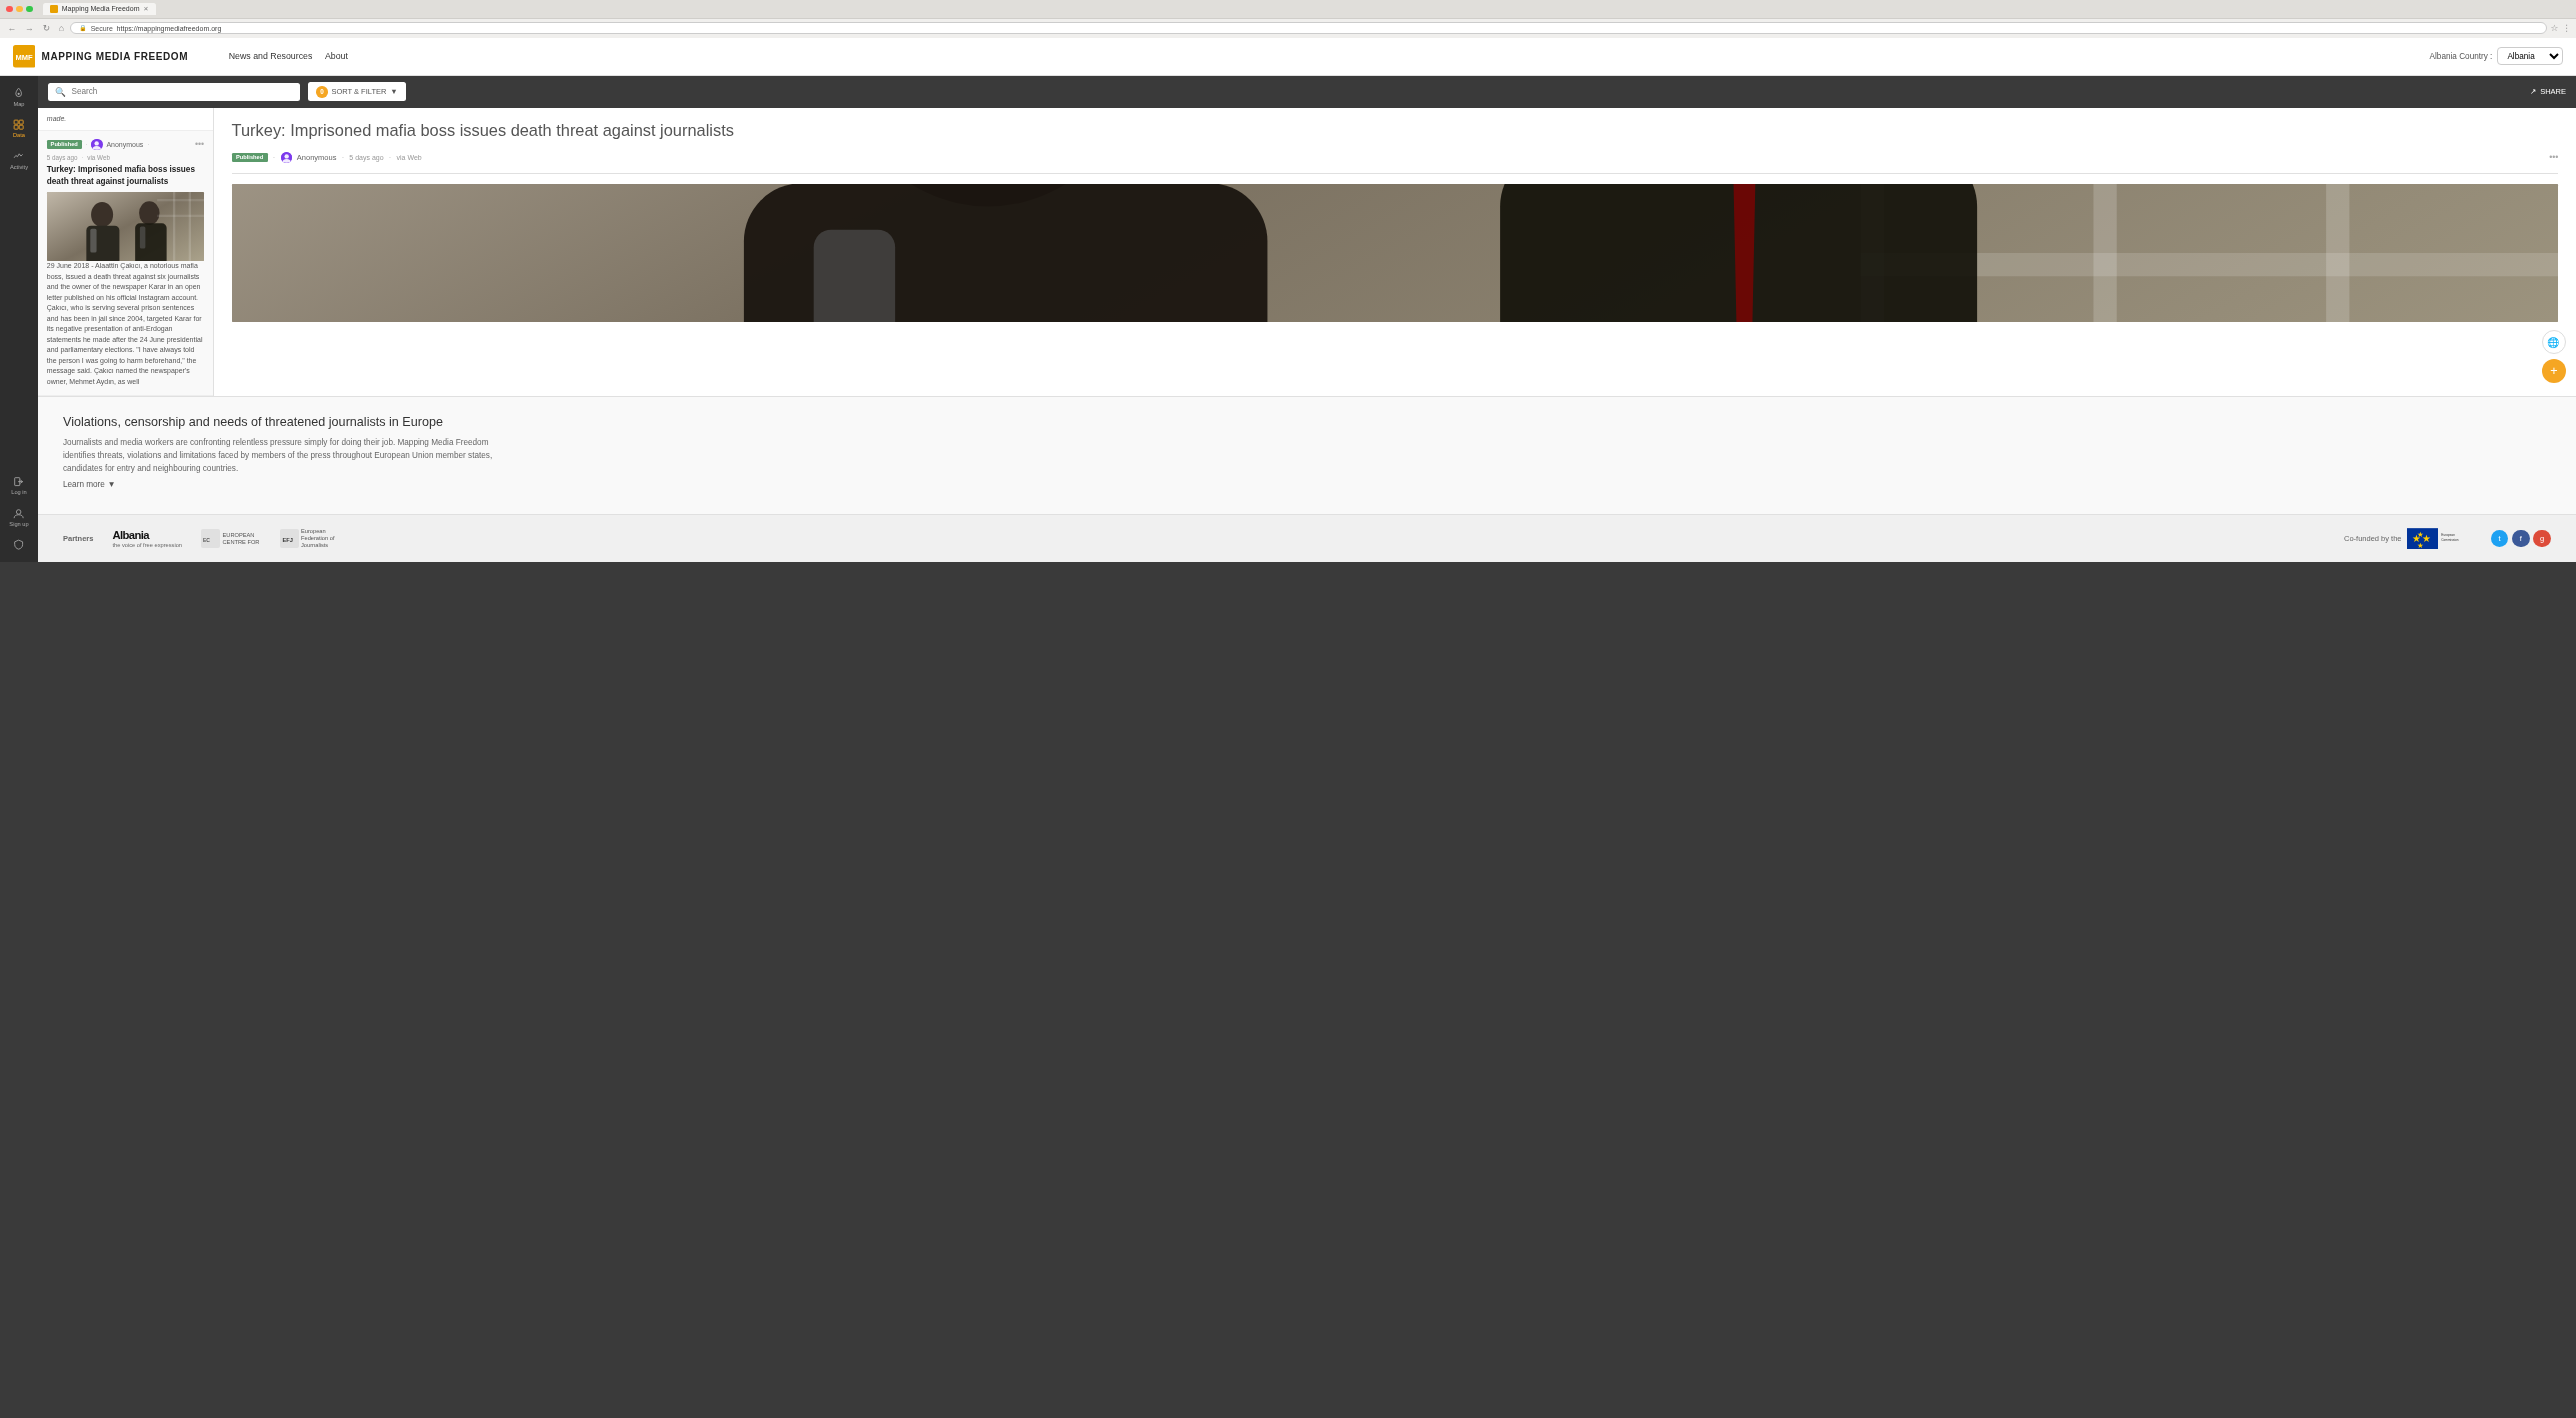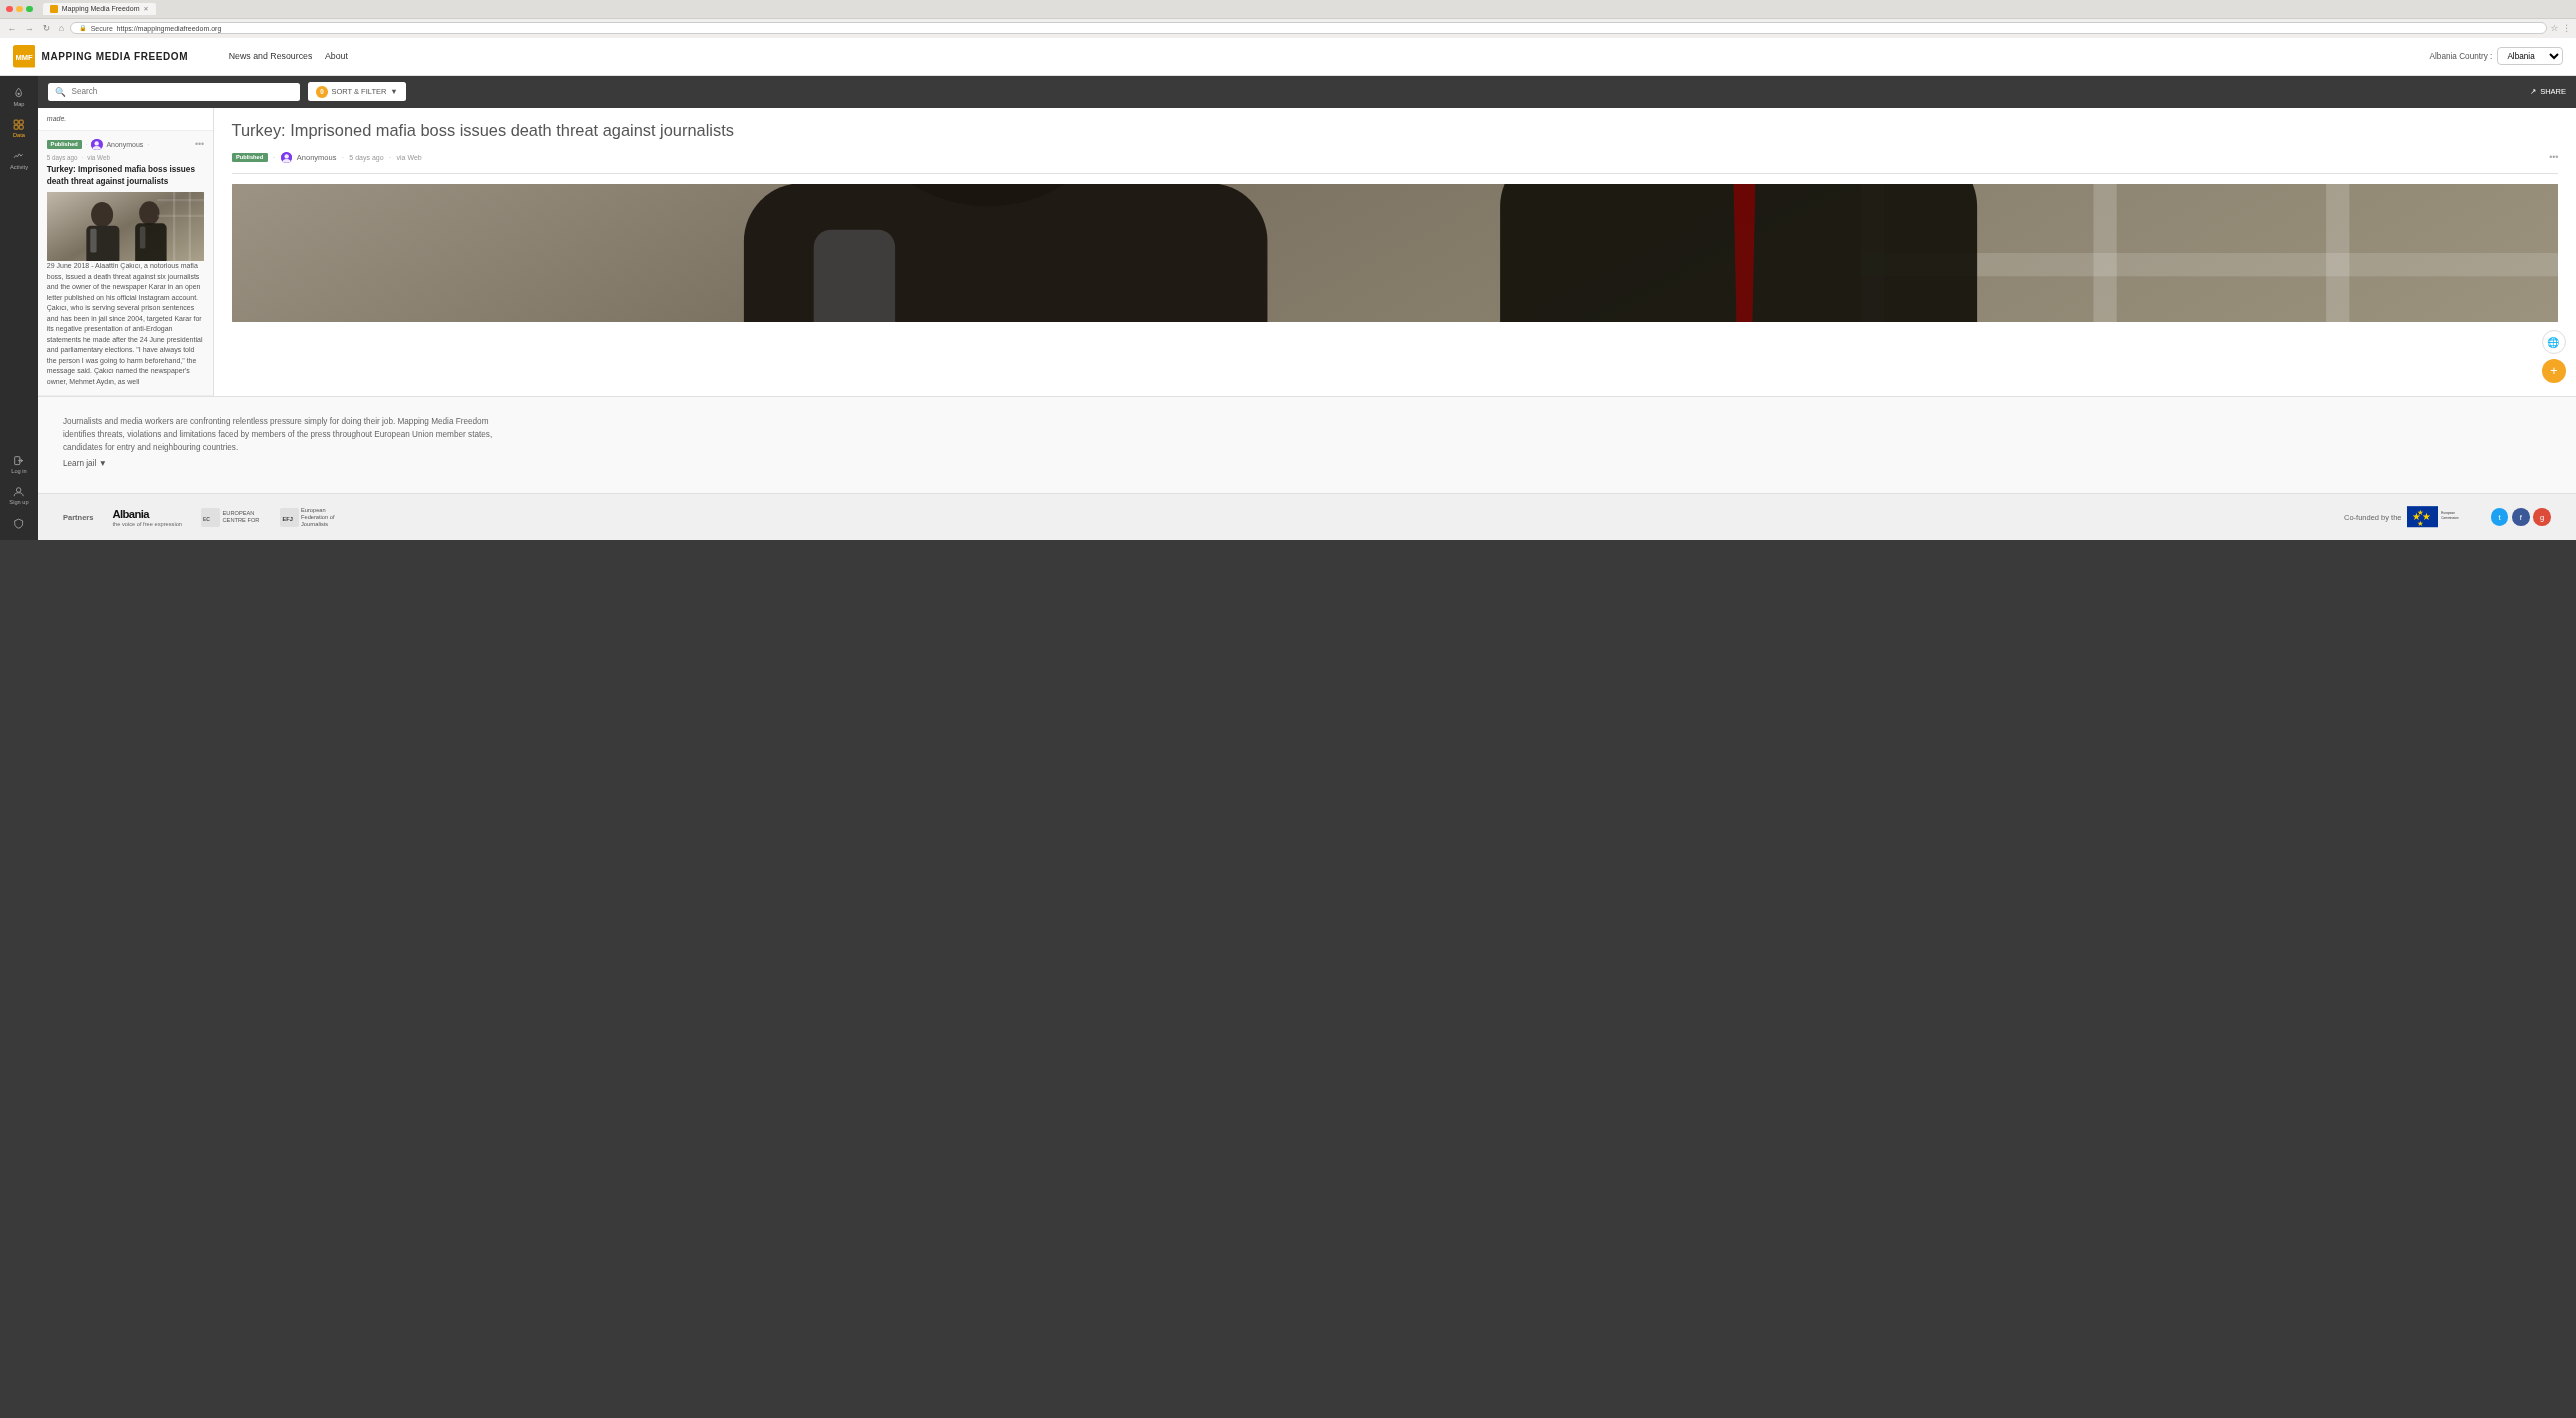--- a/index.html
+++ b/index.html
@@ -368,23 +368,24 @@
             <span>🌐</span>
           </button>
           <button class="float-btn float-plus">
             <span>+</span>
           </button>
         </div>
 
       </div>
 
       <div class="bottom-section">
+        <h2 class="violations-title">Violations, censorship and needs of threatened journalists in Europe</h2>
         <p class="violations-desc">Journalists and media workers are confronting relentless pressure simply for doing their job. Mapping Media Freedom identifies threats, violations and limitations faced by members of the press throughout European Union member states, candidates for entry and neighbouring countries.</p>
         <a class="learn-more">
-          <span>Learn jail</span>
+          <span>Learn more</span>
           <span>▼</span>
         </a>
       </div>
 
       <div class="partners-section">
         <span class="partners-label">Partners</span>
 
         <div style="display:flex;flex-direction:column;gap:1.3px;">
           <span style="font-size:11.3px;font-weight:900;color:#111;letter-spacing:-0.6px;">Albania</span>
           <span style="font-size:5.7px;color:#666;">the voice of free expression</span>

